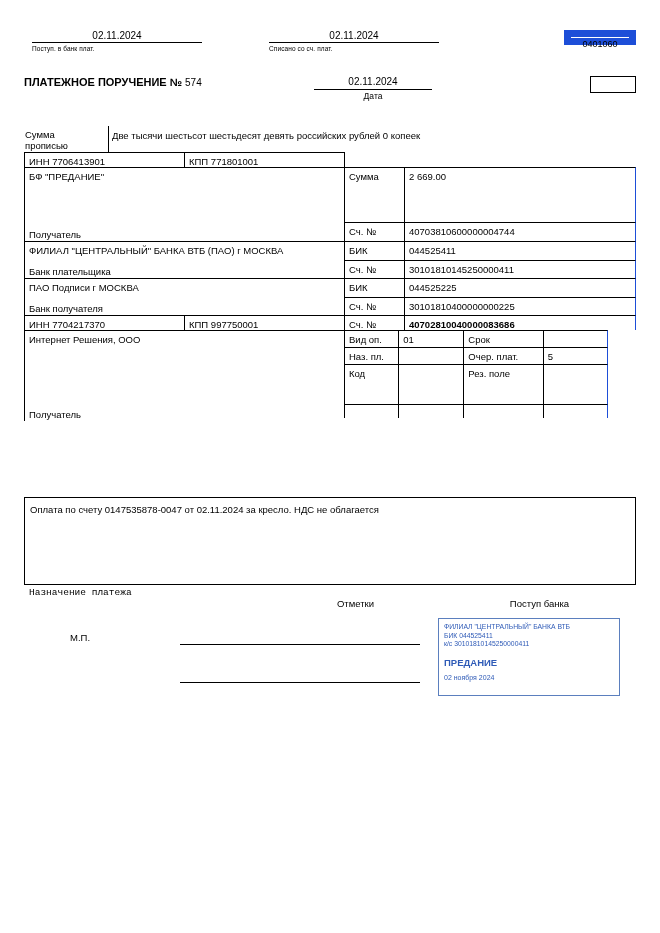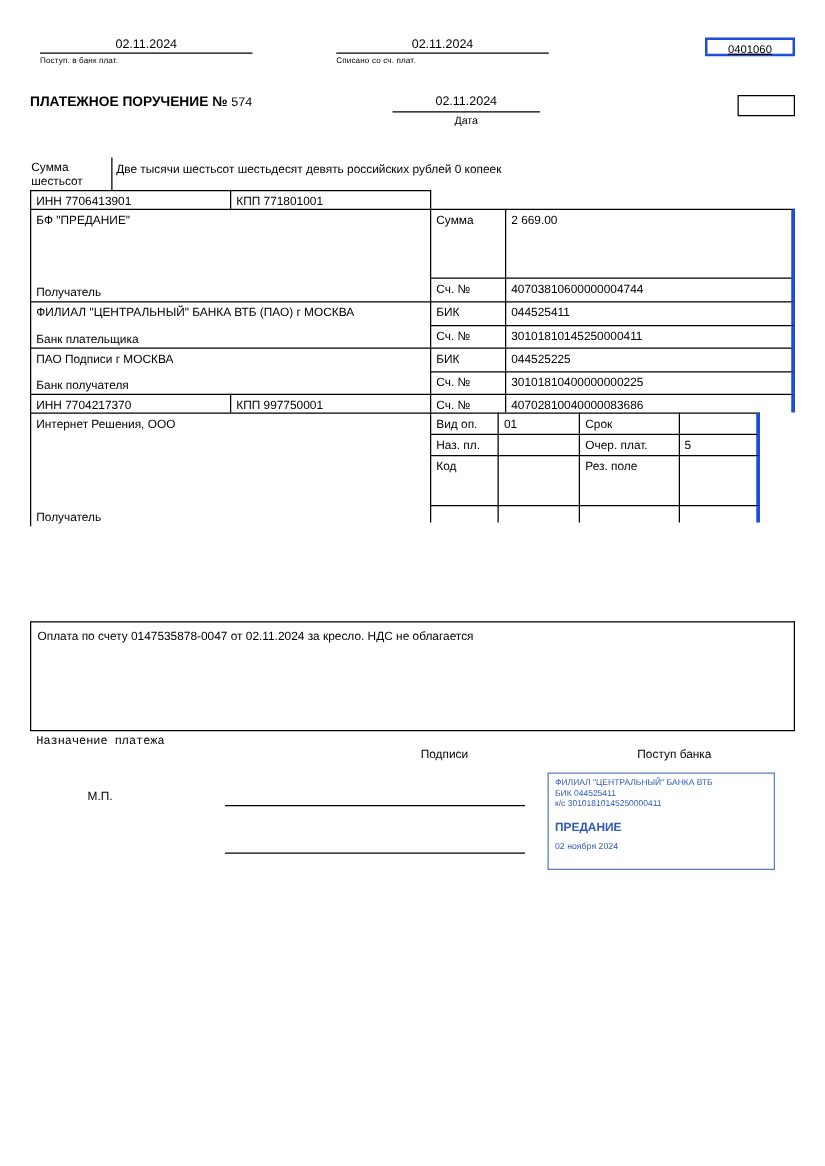--- a/index.html
+++ b/index.html
@@ -21,25 +21,24 @@
   .date-cell .val {
     text-align: center;
     font-size: 10px;
     padding-bottom: 1px;
     border-bottom: 1px solid #000;
   }
   .date-cell .cap { font-size: 6.5px; padding-top: 2px; letter-spacing: 0.1px; }
   .form-code {
     position: absolute; right: 0; top: 0;
     width: 72px; height: 15px;
-    border: 2px solid #1d4ed8;
+    border: 7px solid #1d4ed8;
     text-align: center;
     font-size: 9px;
     line-height: 14px;
-    text-decoration: underline;
   }
 
   
   .title-row { position: absolute; left: 24px; top: 76px; width: 612px; height: 26px; }
   .title {
     position: absolute; left: 0; top: 0;
     font-weight: bold; font-size: 11px; line-height: 13px;
   }
   .title .num-label { font-weight: bold; }
   .title .num-val { font-weight: normal; font-size: 10px; }
@@ -51,21 +50,21 @@
   .tl-field .cap { text-align: center; font-size: 8.5px; padding-top: 1px; }
   .tl-box {
     position: absolute; right: 0; top: 0; width: 46px; height: 17px;
     border: 1px solid #000;
   }
 
   
   .grid { position: absolute; left: 24px; top: 124px; width: 612px; }
   .row { display: flex; }
   .c { border-left: 1px solid #000; border-top: 1px solid #000; position: relative; }
-  .last-right { border-right: 3px solid #1d4ed8; }
+  .last-right { border-right: 1px solid #1d4ed8; }
   .txt { padding: 3px 4px 0 4px; font-size: 9.5px; line-height: 11px; }
   .lbl { padding: 3px 4px 0 4px; font-size: 9.5px; line-height: 11px; }
   .cap-bottom {
     position: absolute; left: 4px; bottom: 1px; font-size: 9.5px; line-height: 10px;
   }
 
   
   .sum-label { width: 68px; font-size: 9.5px; line-height: 10.5px; padding: 4px 2px 0 1px; }
   .sum-words { font-size: 9.5px; padding: 4px 0 0 3px; }
 
@@ -122,23 +121,23 @@
     <div class="tl-field" style="left:290px;top:0;">
       <div class="val">02.11.2024</div>
       <div class="cap">Дата</div>
     </div>
     <div class="tl-box"></div>
   </div>
 
   <div style="position:absolute;left:24px;top:126px;width:612px;height:26px;">
     <div class="sum-label" style="position:absolute;left:0;top:0;width:66px;">
       <div>Сумма</div>
-      <div>шестьсот</div>
-    </div>
-    <div style="position:absolute;left:65px;top:0;width:544px;height:26px;border-left:1px solid #000;">
+      <div>прописью</div>
+    </div>
+    <div style="position:absolute;left:84px;top:0;width:544px;height:26px;border-left:1px solid #000;">
       <div class="sum-words">Две тысячи шестьсот шестьдесят девять российских рублей 0 копеек</div>
     </div>
   </div>
 
   <div class="grid" style="top:152px;">
 
     <div class="row">
       <div class="c" style="width:160px;height:15px;">
         <div class="txt">
           <span>ИНН</span>
@@ -238,21 +237,21 @@
       </div>
       <div class="c" style="width:160px;height:15px;">
         <div class="txt">
           <span>КПП</span>
           <span>997750001</span>
         </div>
       </div>
       <div class="c" style="width:60px;height:15px;">
         <div class="lbl">Сч. №</div>
       </div>
-      <div class="c last-right" style="width:232px;height:15px;">
+      <div class="c last-right" style="width:232px;height:15px;font-weight:bold;">
         <div class="txt">40702810040000083686</div>
       </div>
     </div>
 
     <div class="row">
       <div class="c" style="width:320px;height:91px;">
         <div class="txt">Интернет Решения, ООО</div>
         <div class="cap-bottom">Получатель</div>
       </div>
       <div style="width:264px;position:relative;">
@@ -315,21 +314,21 @@
   <div class="purpose-block" style="top:497px;height:87px;border-bottom:none;">
     <div class="purpose-text">Оплата по счету 0147535878-0047 от 02.11.2024 за кресло. НДС не облагается</div>
   </div>
   <div style="position:absolute;left:24px;top:584px;width:612px;height:14px;border-top:1px solid #000;">
     <div style="padding:2px 0 0 5px;font-size:9.5px;font-family:Liberation Mono, monospace;">Назначение платежа</div>
   </div>
 
   <div class="sign-area" style="top:598px;height:120px;">
     <div class="sign-head">
       <div class="s1"></div>
-      <div class="s2">Подписи</div>
+      <div class="s2">Отметки</div>
       <div class="s3">Поступ банка</div>
     </div>
     <div class="mp">М.П.</div>
     <div class="sig-line-1"></div>
     <div class="sig-line-2"></div>
 
     <div class="stamp">
       <div class="l1">ФИЛИАЛ "ЦЕНТРАЛЬНЫЙ" БАНКА ВТБ</div>
       <div class="l1">БИК 044525411</div>
       <div class="l1">к/с 30101810145250000411</div>

